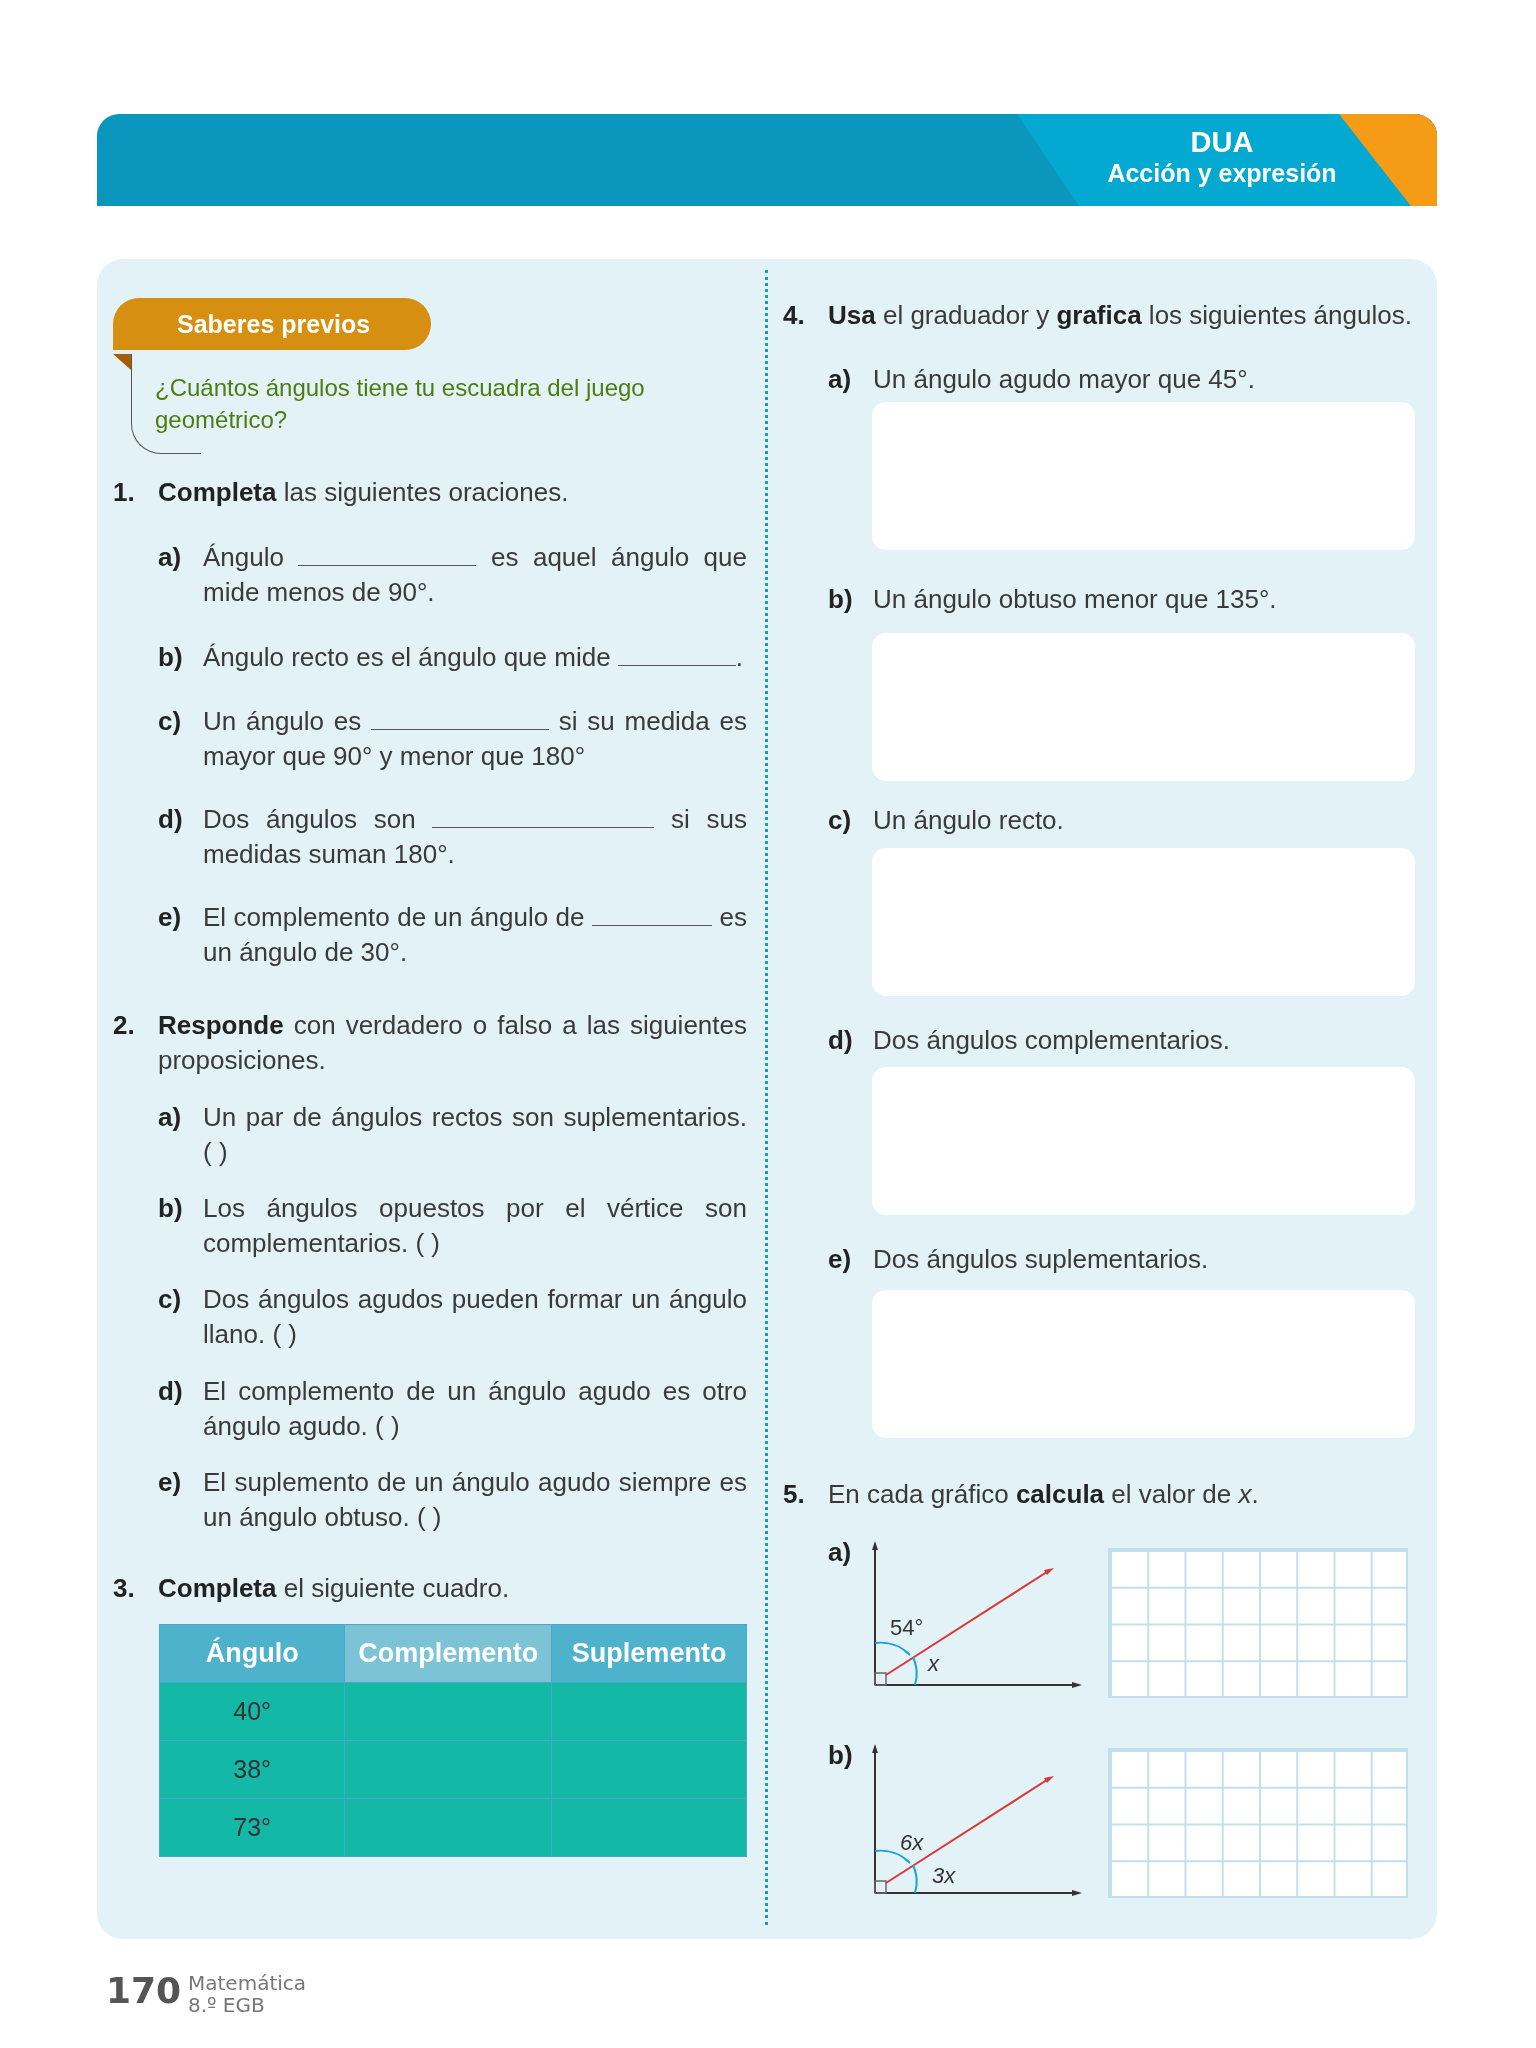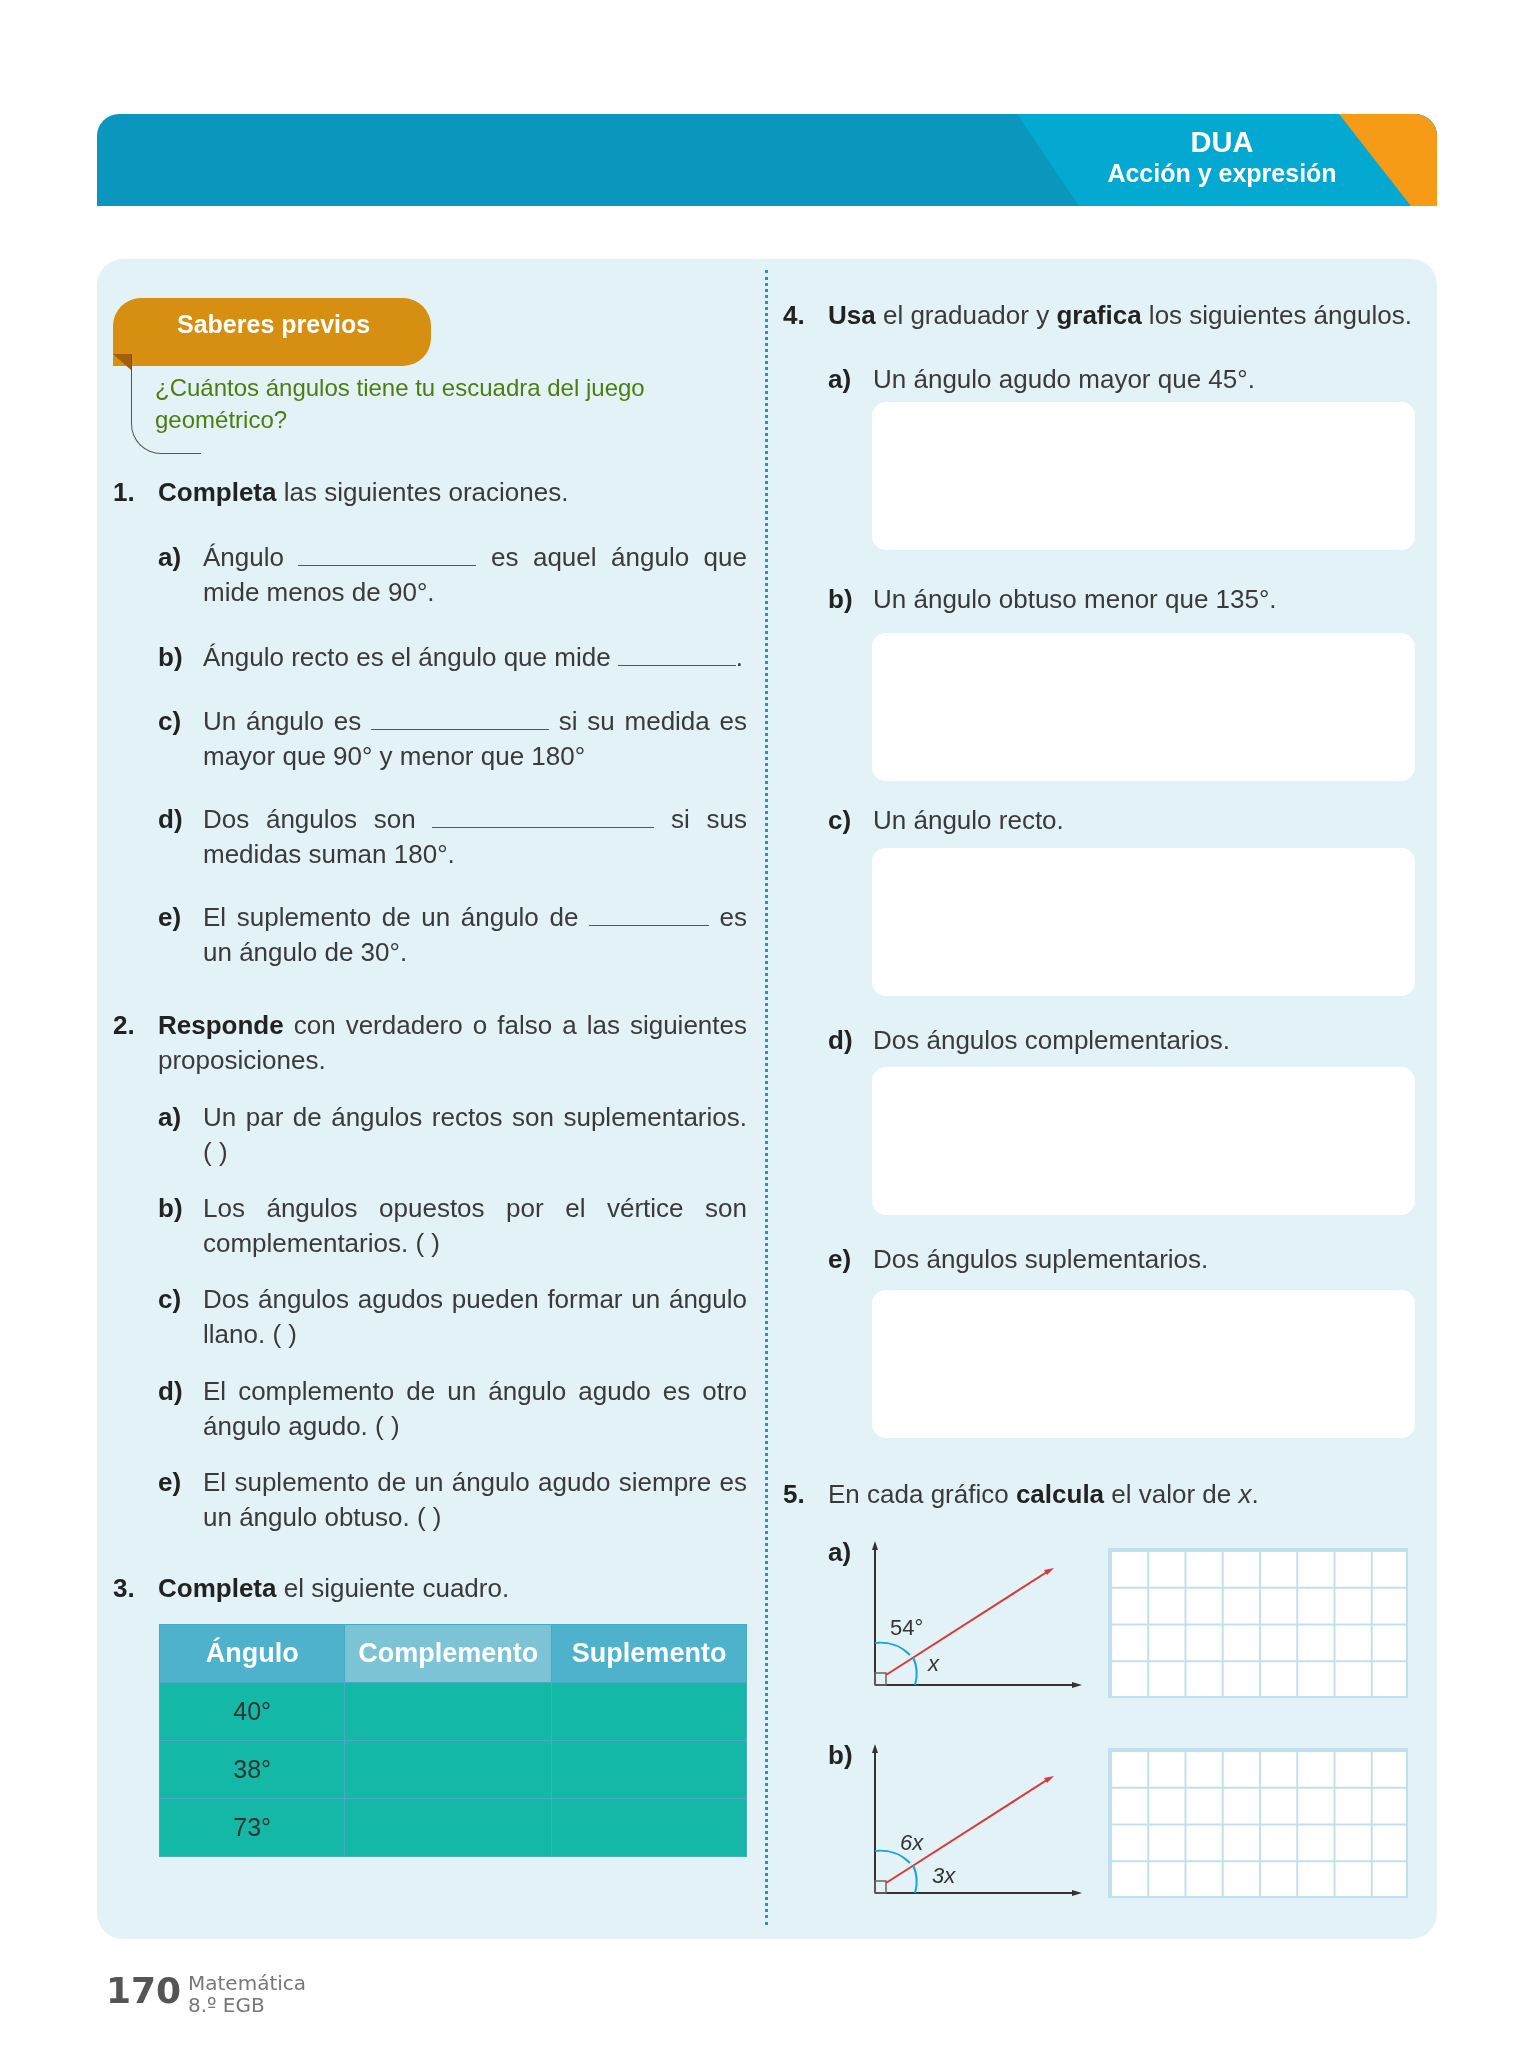--- a/index.html
+++ b/index.html
@@ -13,21 +13,21 @@
   .banner .title { position: absolute; left: 26px; top: 20px; font-size: 42px; color: #ffffff; font-family: "DejaVu Sans", sans-serif; letter-spacing: 0.3px; }
   .banner .dua { position: absolute; left: 1010px; width: 230px; top: 12px; text-align: center; color: #fff; }
   .banner .dua .t1 { font-size: 29px; font-weight: bold; line-height: 32px; }
   .banner .dua .t2 { font-size: 25px; font-weight: bold; line-height: 30px; }
 
   
   .panel { position: absolute; left: 97px; top: 259px; width: 1340px; height: 1680px; background: #e3f2f7; border-radius: 26px; }
   .divider { position: absolute; left: 765px; top: 270px; height: 1655px; border-left: 3px dotted #1a9ac1; }
 
   
-  .saberes-tab { position: absolute; left: 113px; top: 298px; width: 318px; height: 68px; background: #d68f10; border-radius: 0 28px 28px 0; border-top-left-radius: 28px; }
+  .saberes-tab { position: absolute; left: 113px; top: 298px; width: 318px; height: 52px; background: #d68f10; border-radius: 0 28px 28px 0; border-top-left-radius: 28px; }
   .saberes-tab span { position: absolute; left: 64px; top: 12px; color: #fff; font-size: 25px; font-weight: bold; }
   .saberes-fold { position: absolute; left: 113px; top: 354px; width: 0; height: 0; border-top: 16px solid #a35f06; border-left: 18px solid transparent; }
   .saberes-line { position: absolute; left: 131px; top: 354px; width: 70px; height: 100px; border-left: 1.5px solid #555; border-bottom: 1.5px solid #555; border-bottom-left-radius: 30px; }
   .saberes-text { position: absolute; left: 155px; top: 372px; width: 520px; font-size: 24px; line-height: 32px; color: #4d7c0f; }
 
   .q { position: absolute; font-size: 26px; line-height: 35px; color: #3a3a3a; }
   .q .num { font-weight: bold; color: #222; position: absolute; left: 0; }
   .q .body { position: absolute; left: 45px; right: 0; text-align: justify; }
   .q b { color: #222; }
   .sub { position: absolute; font-size: 26px; line-height: 35px; color: #3a3a3a; }
@@ -90,21 +90,21 @@
 <div class="sub" style="left:158px; top:704px; width:589px;">
   <span class="lbl">c)</span>
   <span class="body"><span>Un ángulo es </span><span class="blank" style="width:178px;"></span><span> si su medida es mayor que 90° y menor que 180°</span></span>
 </div>
 <div class="sub" style="left:158px; top:802px; width:589px;">
   <span class="lbl">d)</span>
   <span class="body"><span>Dos ángulos son </span><span class="blank" style="width:222px;"></span><span> si sus medidas suman 180°.</span></span>
 </div>
 <div class="sub" style="left:158px; top:900px; width:589px;">
   <span class="lbl">e)</span>
-  <span class="body"><span>El suplemento de un ángulo de </span><span class="blank" style="width:120px;"></span><span> es un ángulo de 30°.</span></span>
+  <span class="body"><span>El complemento de un ángulo de </span><span class="blank" style="width:120px;"></span><span> es un ángulo de 30°.</span></span>
 </div>
 
 <div class="q" style="left:113px; top:1008px; width:634px;">
   <span class="num">2.</span>
   <span class="body"><b>Responde</b><span> con verdadero o falso a las siguientes proposiciones.</span></span>
 </div>
 <div class="sub" style="left:158px; top:1100px; width:589px;">
   <span class="lbl">a)</span>
   <span class="body">Un par de ángulos rectos son suplementarios. (    )</span>
 </div>

